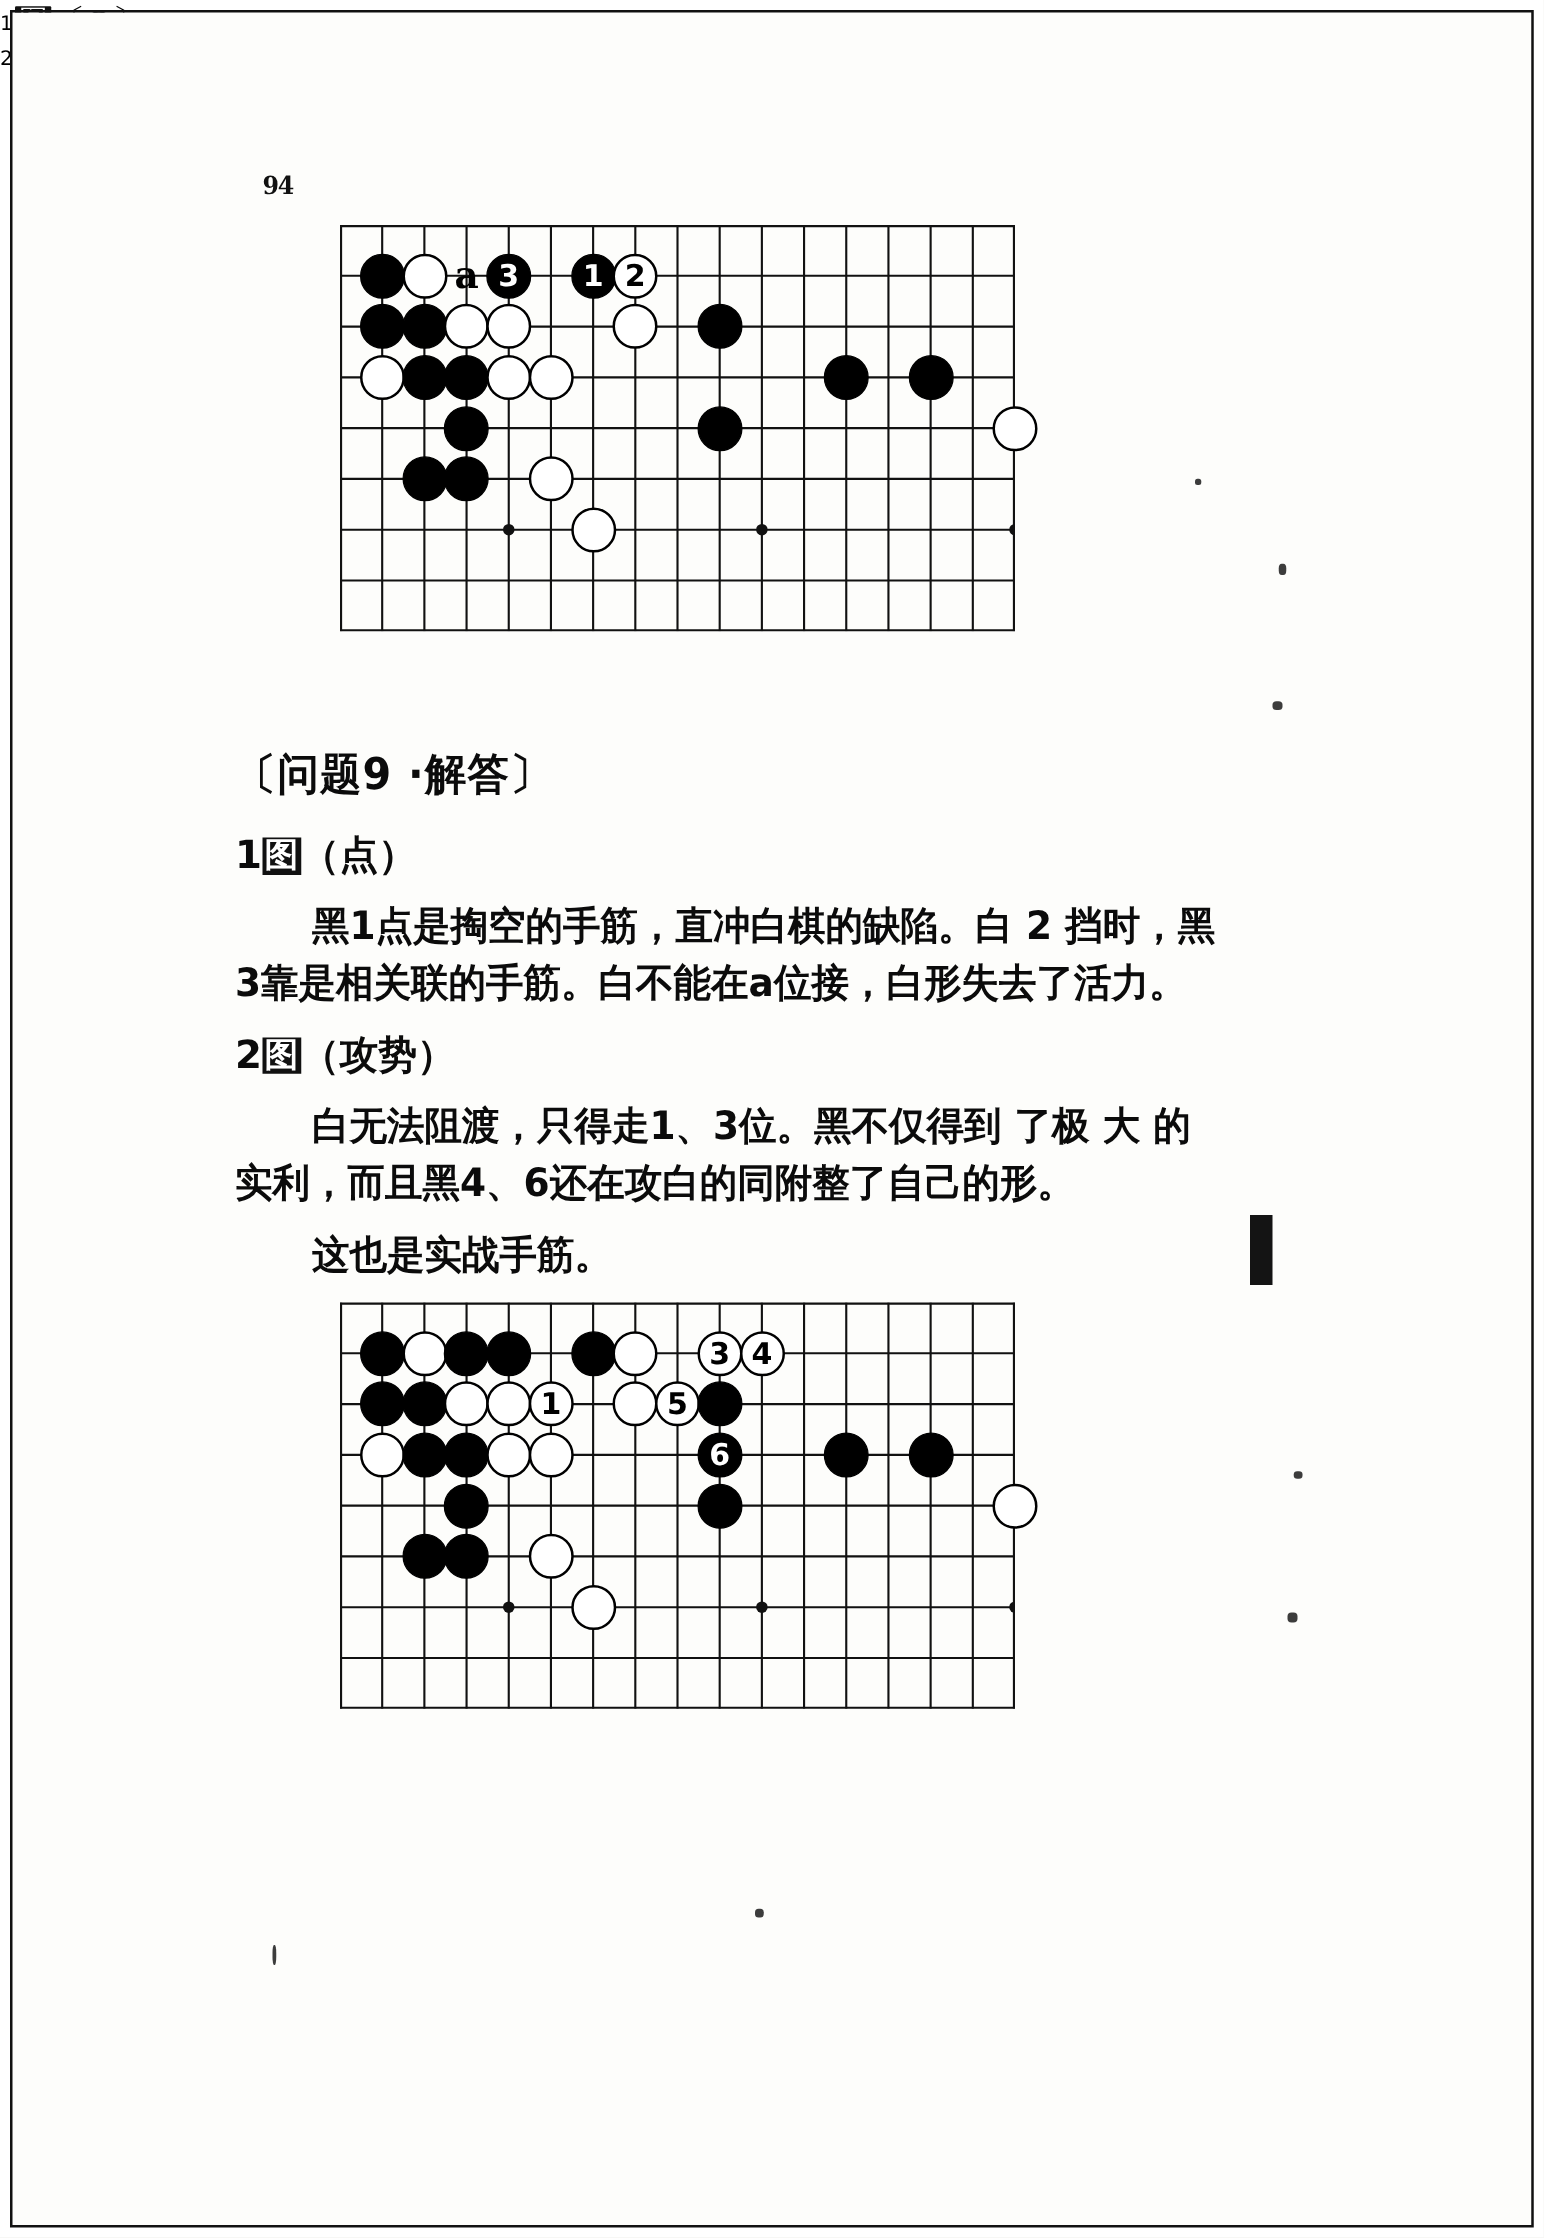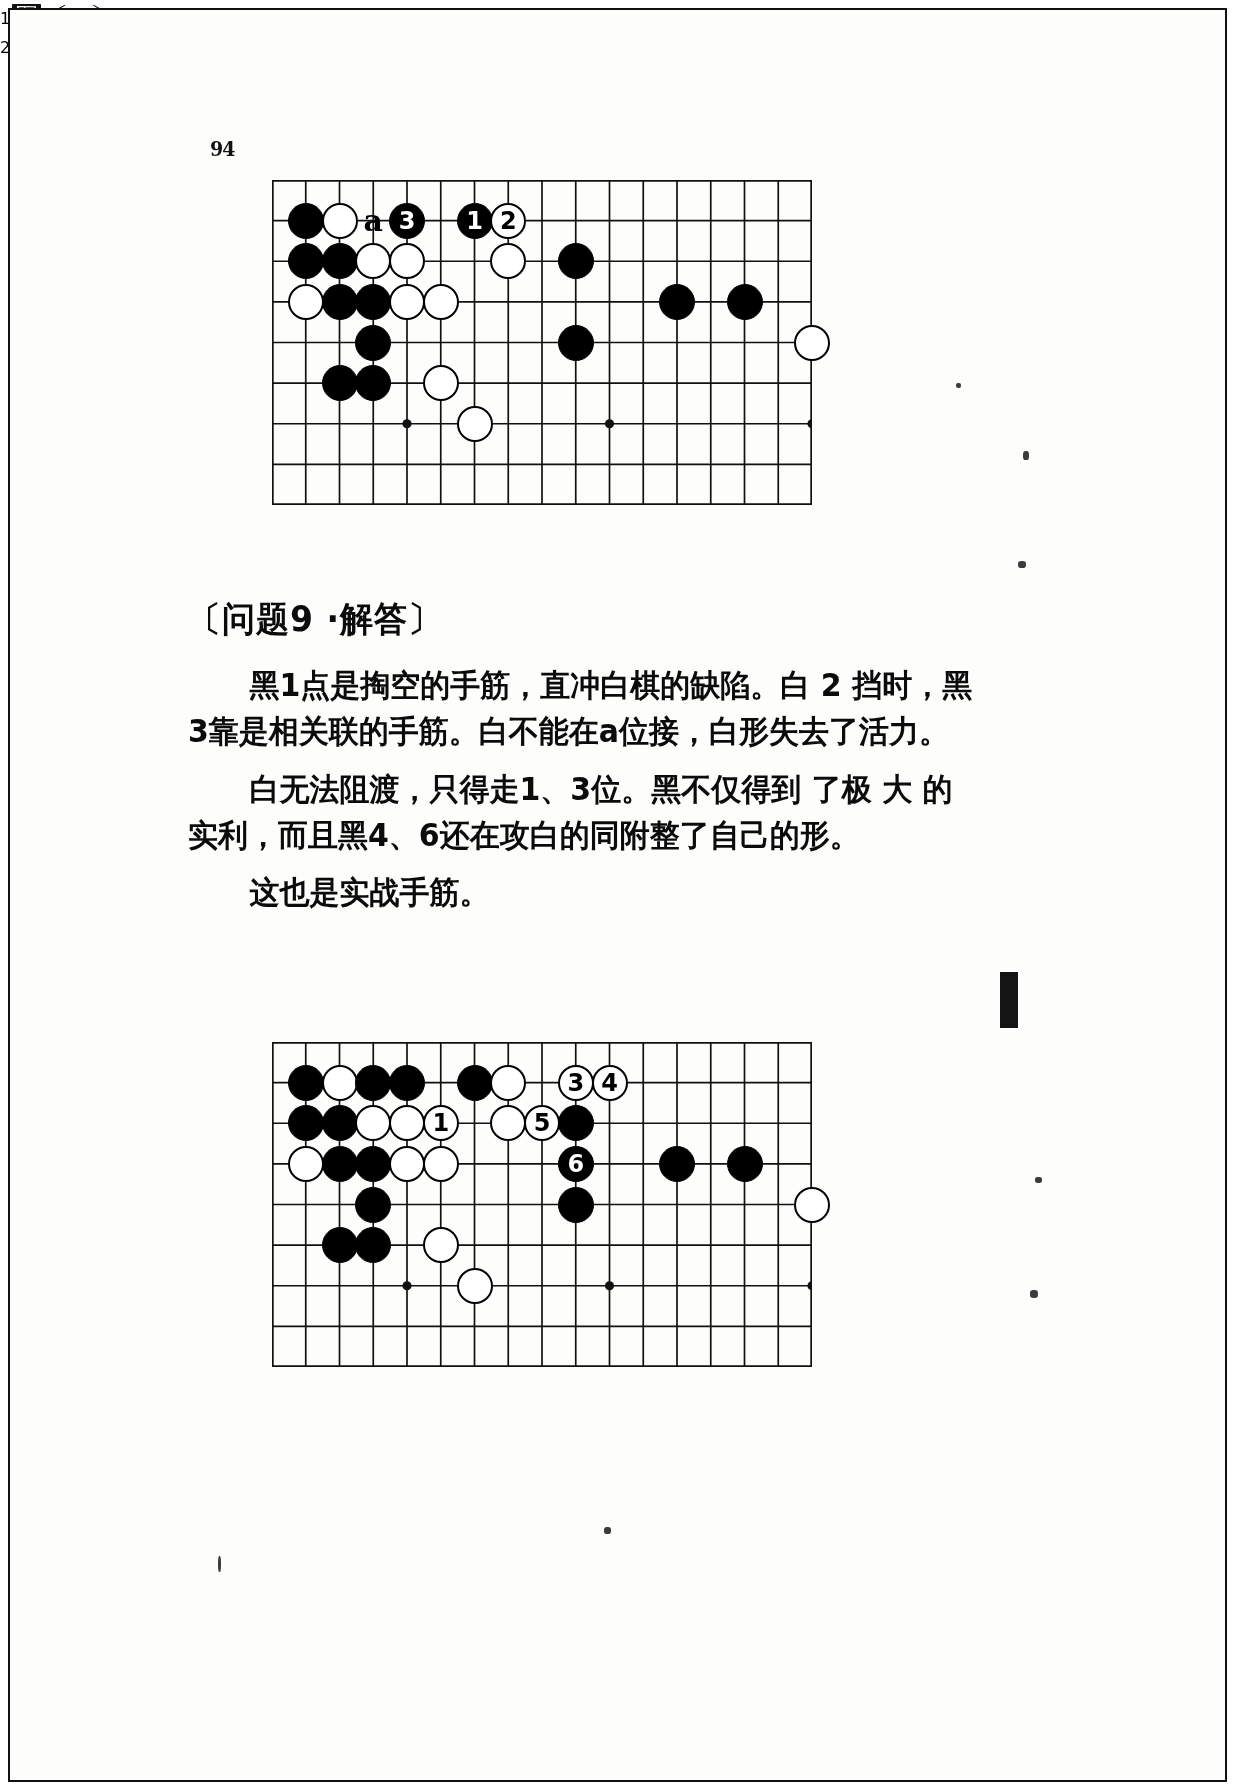--- a/index.html
+++ b/index.html
@@ -179,23 +179,25 @@
         <div class="lbl" style="left:83.25px;top:22.625px;width:36px;height:36px;font-size:30px;">a</div>
       </div>
   </div>
   <div class="cap" style="top:572px;left:272px;width:540px;">
     <span>1</span><span class="fig">图</span><span class="mk">〔◎〕</span>
   </div>
 
   <div class="textblock">
     <div class="cn bracket-head">〔问题9  ·解答〕</div>
 
+    <div class="cn sub-head"><span>1</span><span class="fig">图</span><span>（点）</span></div>
 
     <div class="cn para"><span class="ind"></span><span>黑1点是掏空的手筋，直冲白棋的缺陷。白 2 挡时，黑3靠是相关联的手筋。白不能在a位接，白形失去了活力。</span></div>
 
+    <div class="cn sub-head"><span>2</span><span class="fig">图</span><span>（攻势）</span></div>
 
     <div class="cn para"><span class="ind"></span><span>白无法阻渡，只得走1、3位。黑不仅得到 了极 大 的 实利，而且黑4、6还在攻白的同附整了自己的形。</span></div>
 
     <div class="cn para"><span class="ind"></span><span>这也是实战手筋。</span></div>
   </div>
 
   <div class="board" id="board2" style="left:272px;top:1042px;width:540px;height:325px;">
     <svg class="grid" id="grid2" viewBox="0 0 540 325" preserveAspectRatio="none">
         <line x1="0" y1="0" x2="540" y2="0" stroke="#111" stroke-width="3.4"></line>
         <line x1="0" y1="40.625" x2="540" y2="40.625" stroke="#111" stroke-width="1.7"></line>

